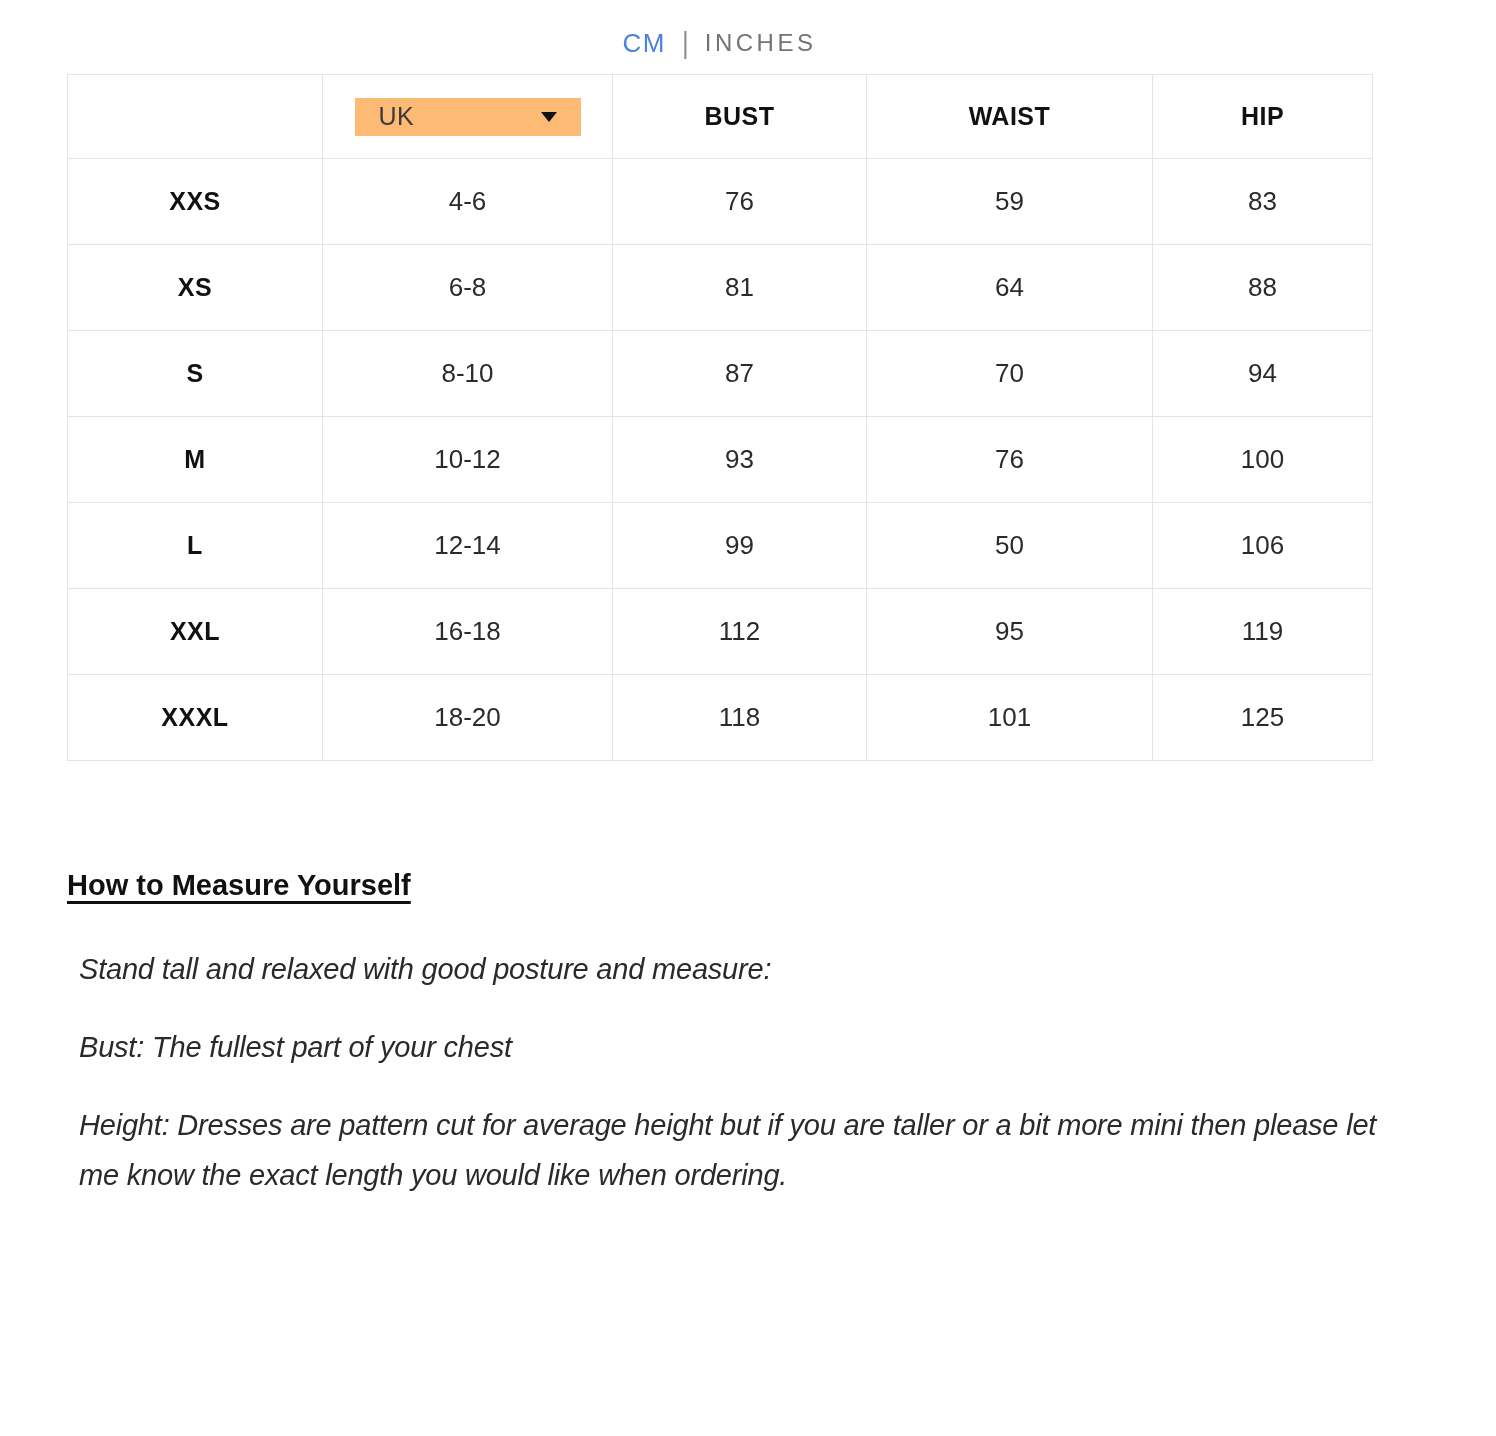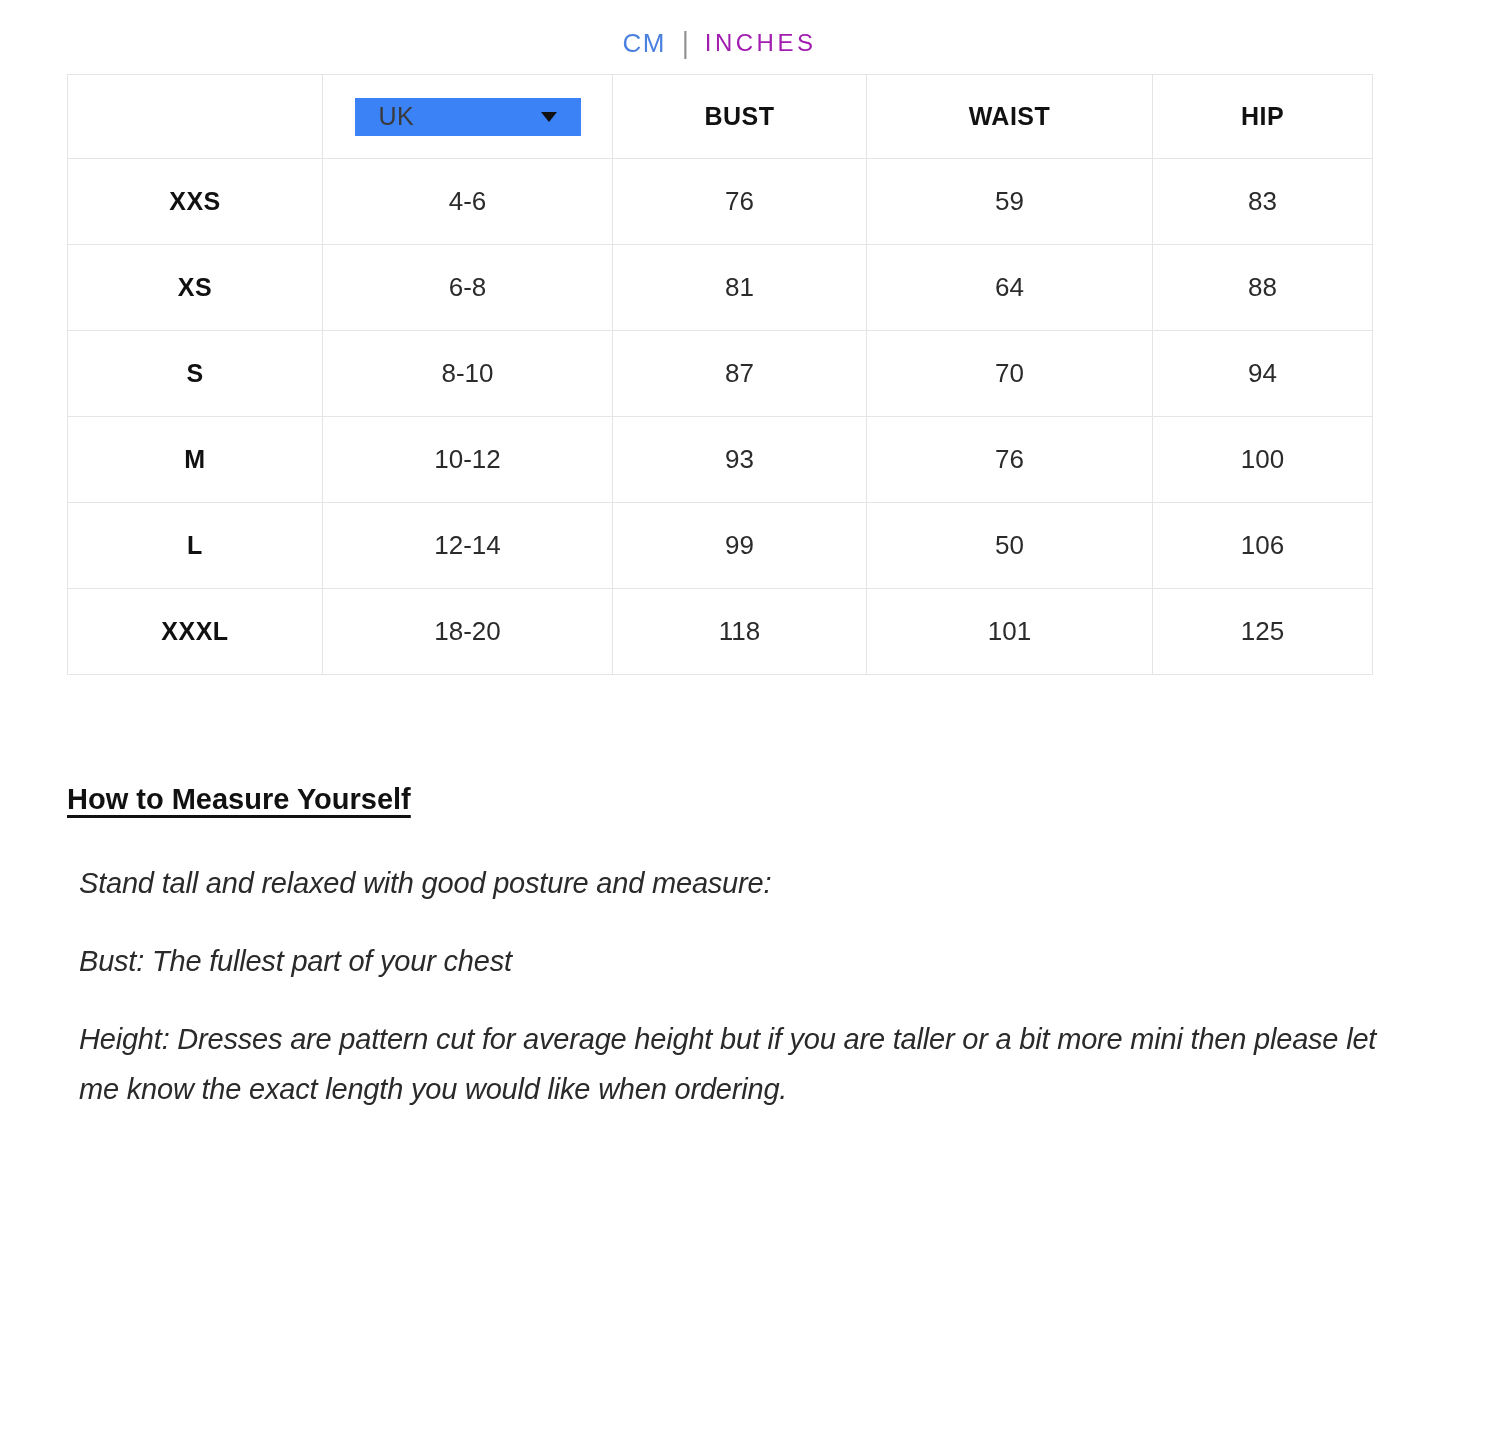--- a/index.html
+++ b/index.html
@@ -19,21 +19,21 @@
     gap: 16px; height: 38px;
   }
   .unit-toggle .cm {
     color: #4a80e0; font-size: 26px; letter-spacing: 1.5px; cursor: pointer;
   }
   .unit-toggle .divider {
     color: #8f8f8f; font-size: 26px; font-weight: 300;
     transform: scaleY(1.15);
   }
   .unit-toggle .inches {
-    color: #a21caf; font-size: 24px; letter-spacing: 3.5px; cursor: pointer;
+    color: #737373; font-size: 24px; letter-spacing: 3.5px; cursor: pointer;
   }
 
   
   table.size-table {
     border-collapse: collapse;
     table-layout: fixed;
     width: 1305px;
     margin: 12px 0 0 67px;
   }
   .size-table th, .size-table td {
@@ -43,21 +43,21 @@
     background: #ffffff;
   }
   .size-table thead th { height: 84px; font-size: 25px; font-weight: bold; letter-spacing: 0.5px; color: #111; }
   .size-table tbody td { height: 86px; font-size: 26px; font-weight: normal; color: #2b2b2b; }
   .size-table td.size-label { font-weight: bold; color: #111; font-size: 25px; letter-spacing: 0.5px; }
 
   
   .dropdown {
     width: 226px; height: 38px;
     margin: 0 auto;
-    background: #3b82f6;
+    background: #fdba74;
     display: flex; align-items: center; justify-content: space-between;
     padding: 0 24px;
     cursor: pointer;
   }
   .dropdown .value { font-size: 25px; font-weight: normal; color: #3a3a3a; letter-spacing: 0.5px; }
   .dropdown .caret {
     width: 0; height: 0;
     border-left: 8px solid transparent;
     border-right: 8px solid transparent;
     border-top: 10px solid #111111;
@@ -144,20 +144,27 @@
         <td>100</td>
       </tr>
       <tr>
         <td class="size-label">L</td>
         <td>12-14</td>
         <td>99</td>
         <td>50</td>
         <td>106</td>
       </tr>
       <tr>
+        <td class="size-label">XXL</td>
+        <td>16-18</td>
+        <td>112</td>
+        <td>95</td>
+        <td>119</td>
+      </tr>
+      <tr>
         <td class="size-label">XXXL</td>
         <td>18-20</td>
         <td>118</td>
         <td>101</td>
         <td>125</td>
       </tr>
     </tbody>
   </table>
 
   <div class="guide">

